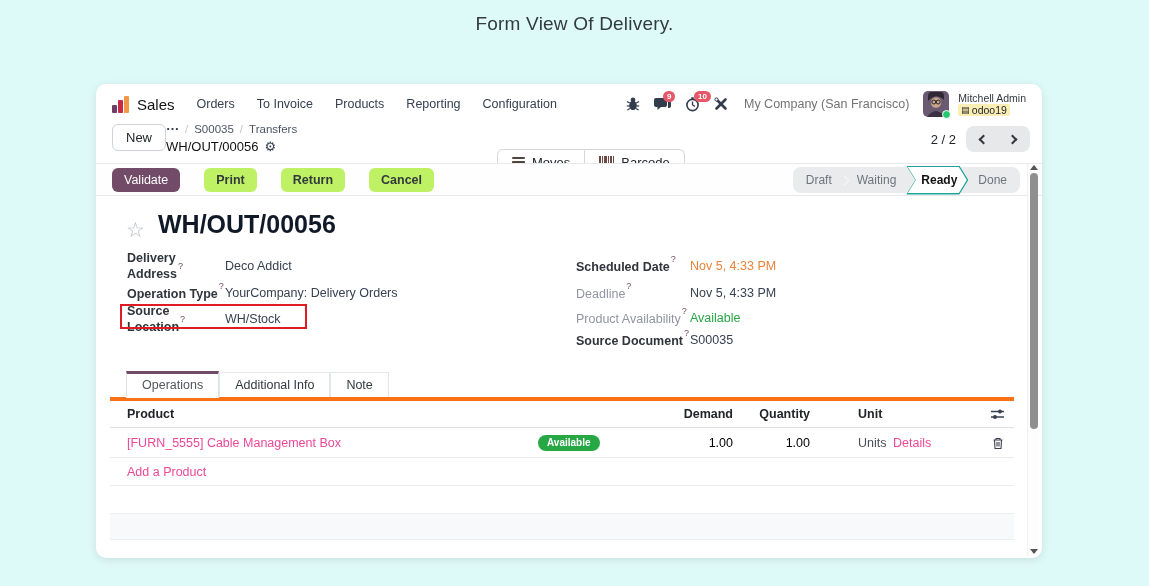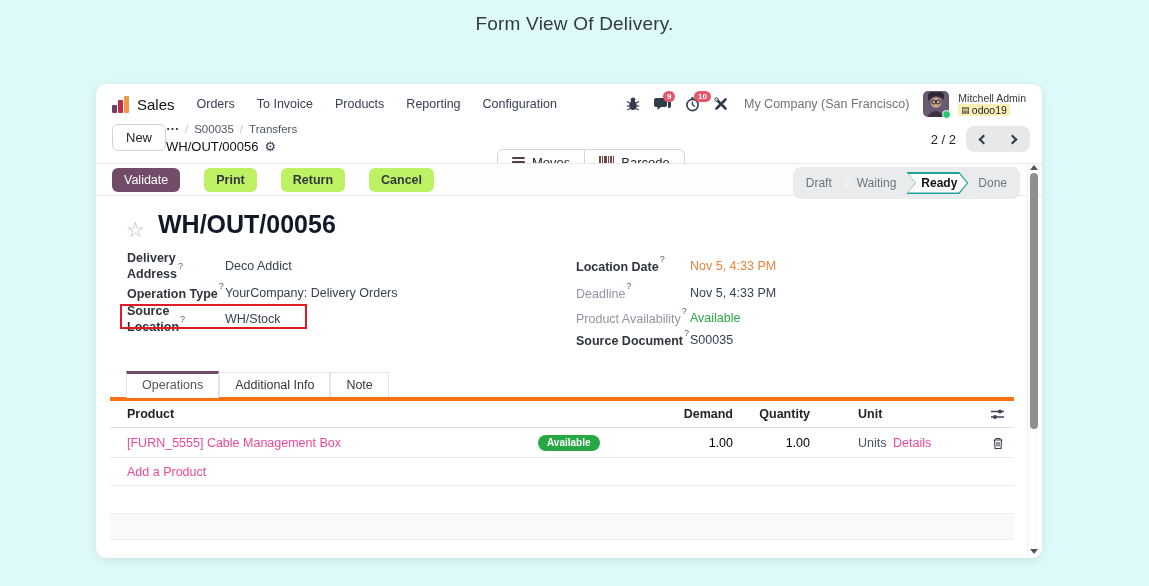--- a/index.html
+++ b/index.html
@@ -66,25 +66,25 @@
   .chev.right { transform:rotate(-135deg); margin-right:3px; }
 
   
   .action-row { position:absolute; top:79px; left:0; right:0; height:33px;
     border-top:1px solid #e7e9ec; border-bottom:1px solid #e7e9ec; background:#fefefe; }
   .btns { position:absolute; left:16px; top:4px; display:flex; gap:24px; }
   .btn { font-size:12.5px; border:none; border-radius:6px; padding:5px 12px; cursor:pointer; }
   .btn.primary { background:#714B67; color:#fff; }
   .btn.secondary { background:#bef264; color:#32383e;font-weight:bold; }
   .statusbar { position:absolute; right:22px; top:3px; height:26px; display:flex; align-items:center;
-    background:#eaebed; border-radius:8px; padding:16px 2px; }
+    background:#eaebed; border-radius:8px; padding:10px 2px; }
   .step { font-size:12px; color:#6c757d; padding:0 11px; line-height:26px; cursor:pointer; }
   .step-sep { width:7px; height:7px; border-top:1.6px solid #f8f9fa; border-right:1.6px solid #f8f9fa;
     transform:rotate(45deg); margin:0 -2px; }
-  .step-active-outer { position:relative; height:22px; width:62px; background:#1fa597; margin:0 -1px;
+  .step-active-outer { position:relative; height:29px; width:62px; background:#1fa597; margin:0 -1px;
     clip-path:polygon(0 0, calc(100% - 9px) 0, 100% 50%, calc(100% - 9px) 100%, 0 100%, 9px 50%); }
   .step-active-inner { position:absolute; left:1.5px; top:1.5px; right:1.5px; bottom:1.5px; background:#fff;
     clip-path:polygon(0 0, calc(100% - 8px) 0, 100% 50%, calc(100% - 8px) 100%, 0 100%, 8px 50%);
     display:flex; align-items:center; justify-content:center; }
   .step-active-inner span { font-size:12px; font-weight:bold; color:#111; margin-left:4px; }
 
   
   .star { position:absolute; left:30px; top:134px; font-size:21px; color:#b6bac0; cursor:pointer; }
   .doc-title { position:absolute; left:62px; top:126px; font-size:25px; font-weight:600; color:#111827; }
 
@@ -304,21 +304,21 @@
     <span class="f-label-wrap"><span class="f-label">Operation Type</span><span class="f-help">?</span></span>
     <span class="f-value">YourCompany: Delivery Orders</span>
   </div>
   <div class="field-row lcol" style="left:31px; top:227px;">
     <span class="f-label-wrap"><span class="f-label">Source Location</span><span class="f-help">?</span></span>
     <span class="f-value">WH/Stock</span>
   </div>
   <div class="red-box"></div>
 
   <div class="field-row rcol" style="left:480px; top:174px;">
-    <span class="f-label-wrap"><span class="f-label">Location Date</span><span class="f-help">?</span></span>
+    <span class="f-label-wrap"><span class="f-label">Scheduled Date</span><span class="f-help">?</span></span>
     <span class="f-value v-orange">Nov 5, 4:33 PM</span>
   </div>
   <div class="field-row rcol" style="left:480px; top:201px;">
     <span class="f-label-wrap"><span class="f-label muted">Deadline</span><span class="f-help">?</span></span>
     <span class="f-value">Nov 5, 4:33 PM</span>
   </div>
   <div class="field-row rcol" style="left:480px; top:226px;">
     <span class="f-label-wrap"><span class="f-label muted">Product Availability</span><span class="f-help">?</span></span>
     <span class="f-value v-green">Available</span>
   </div>

